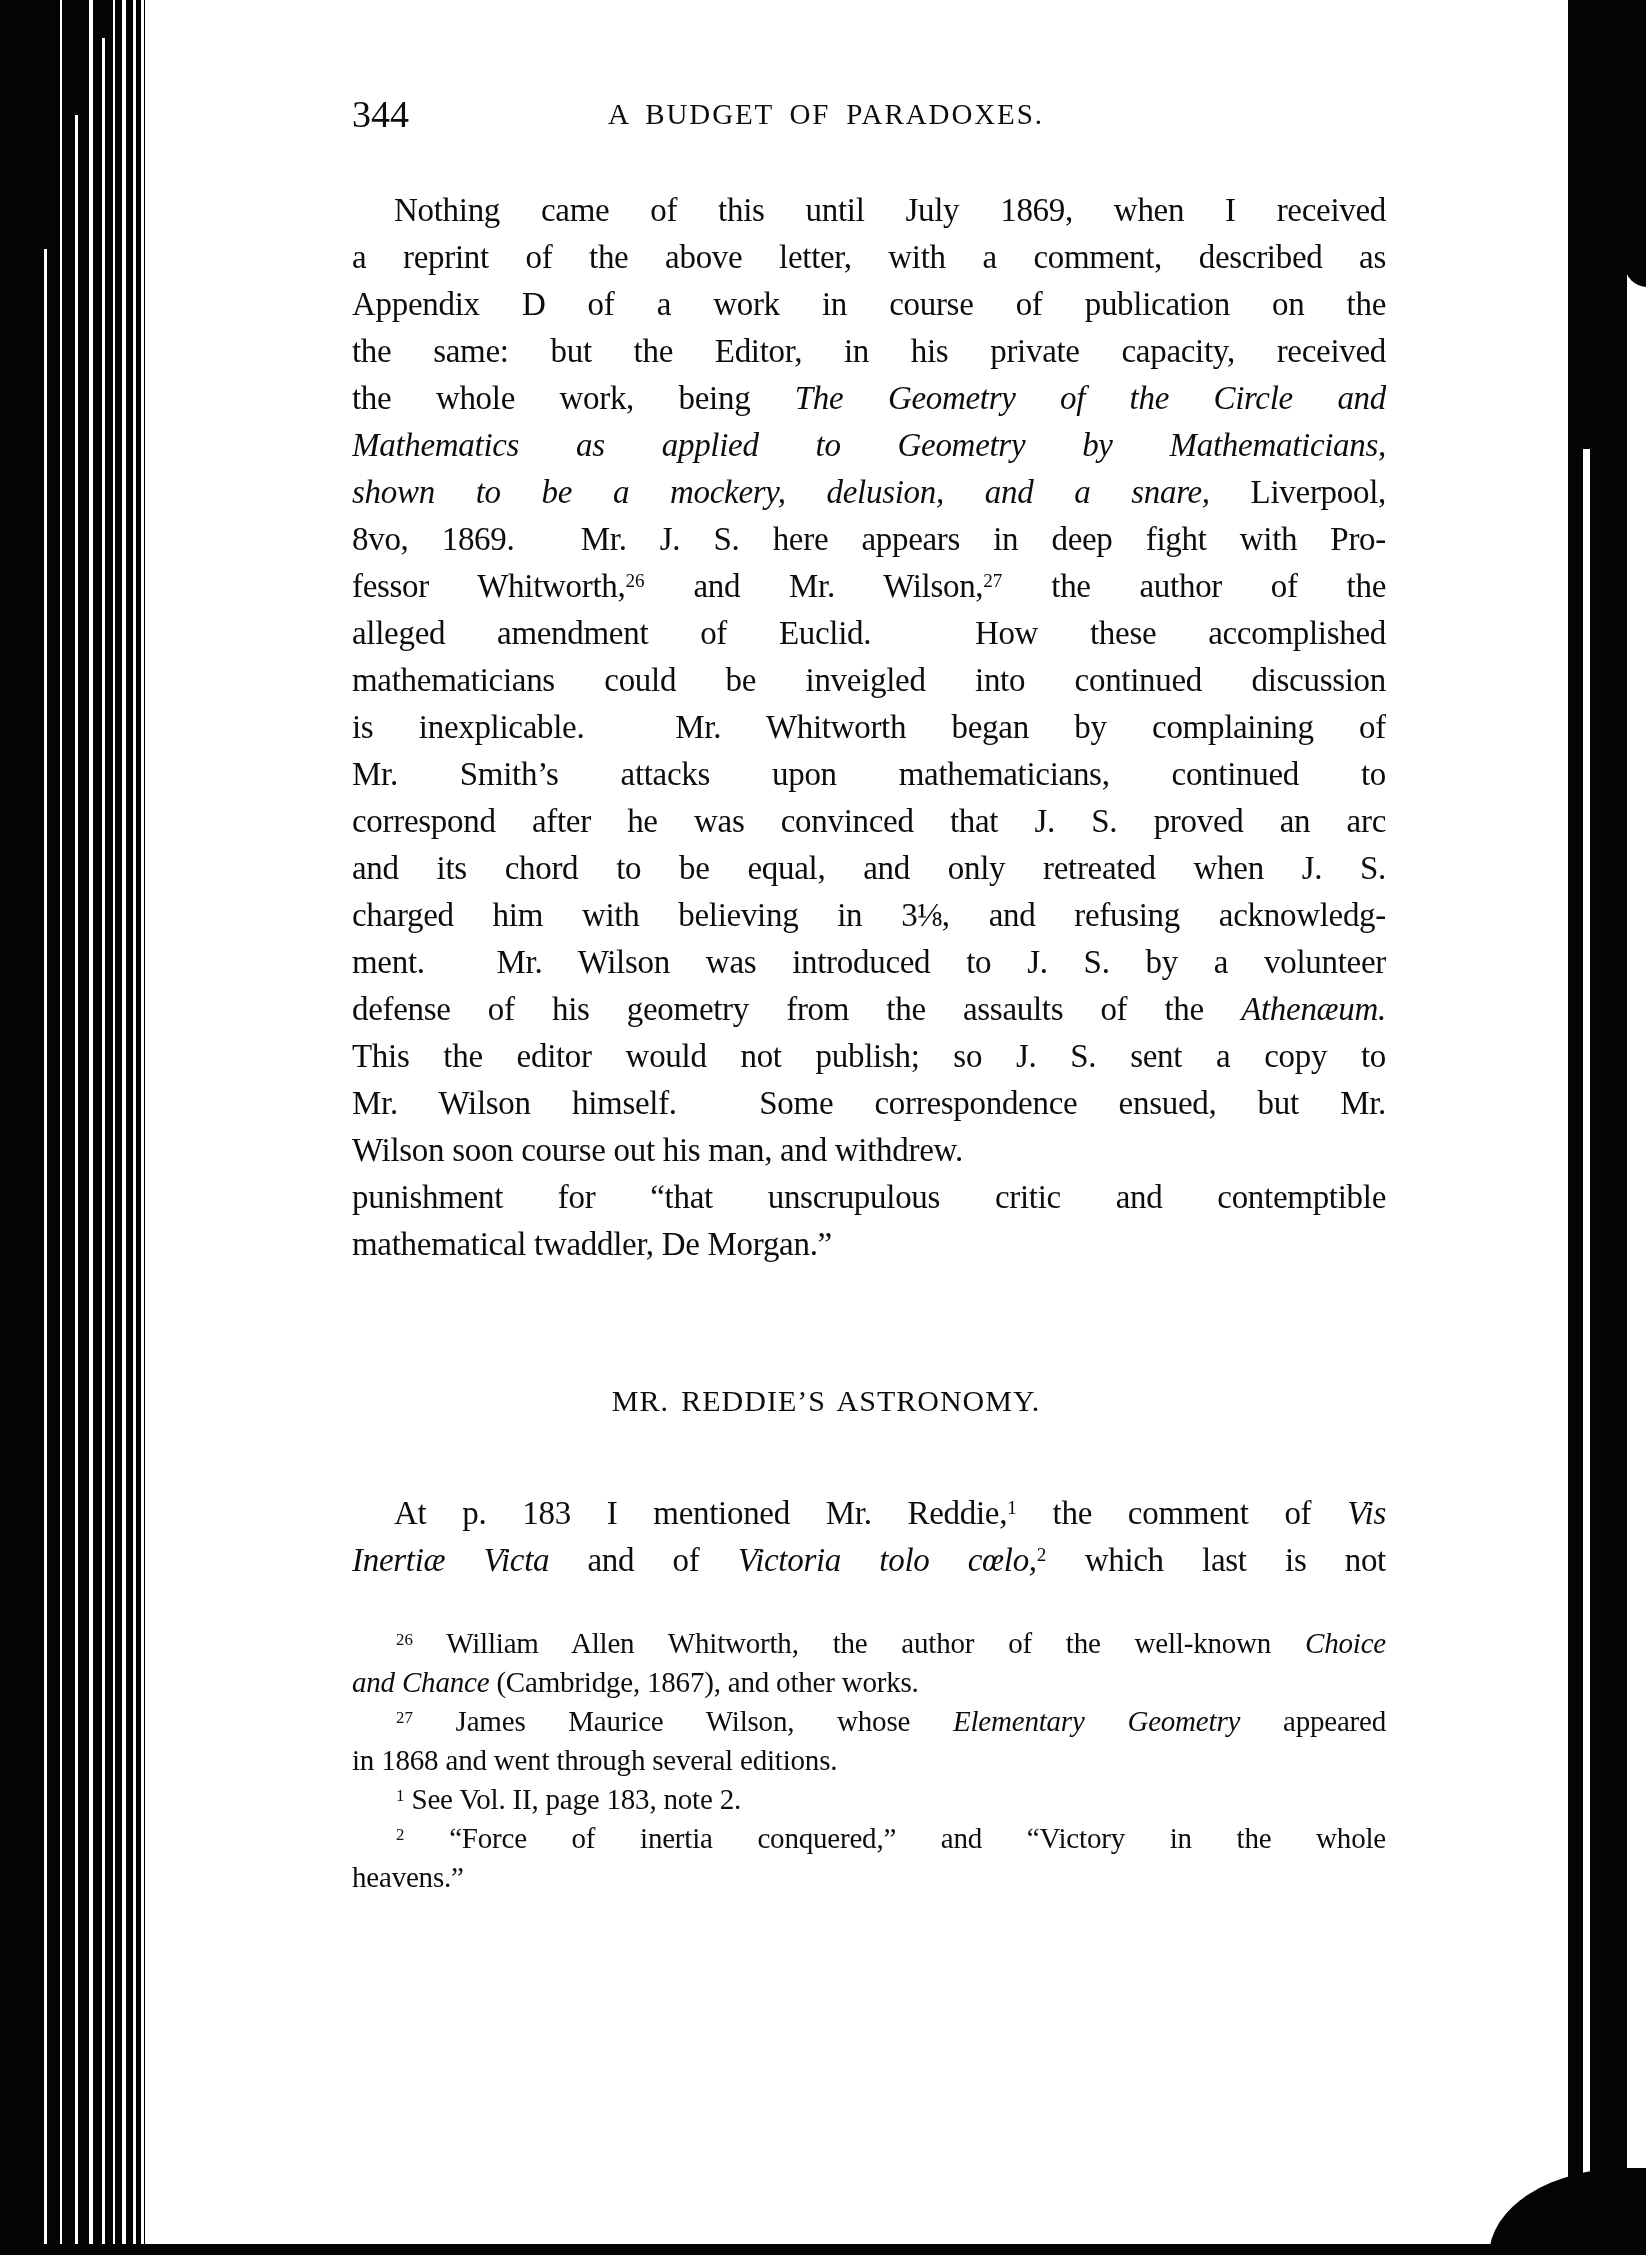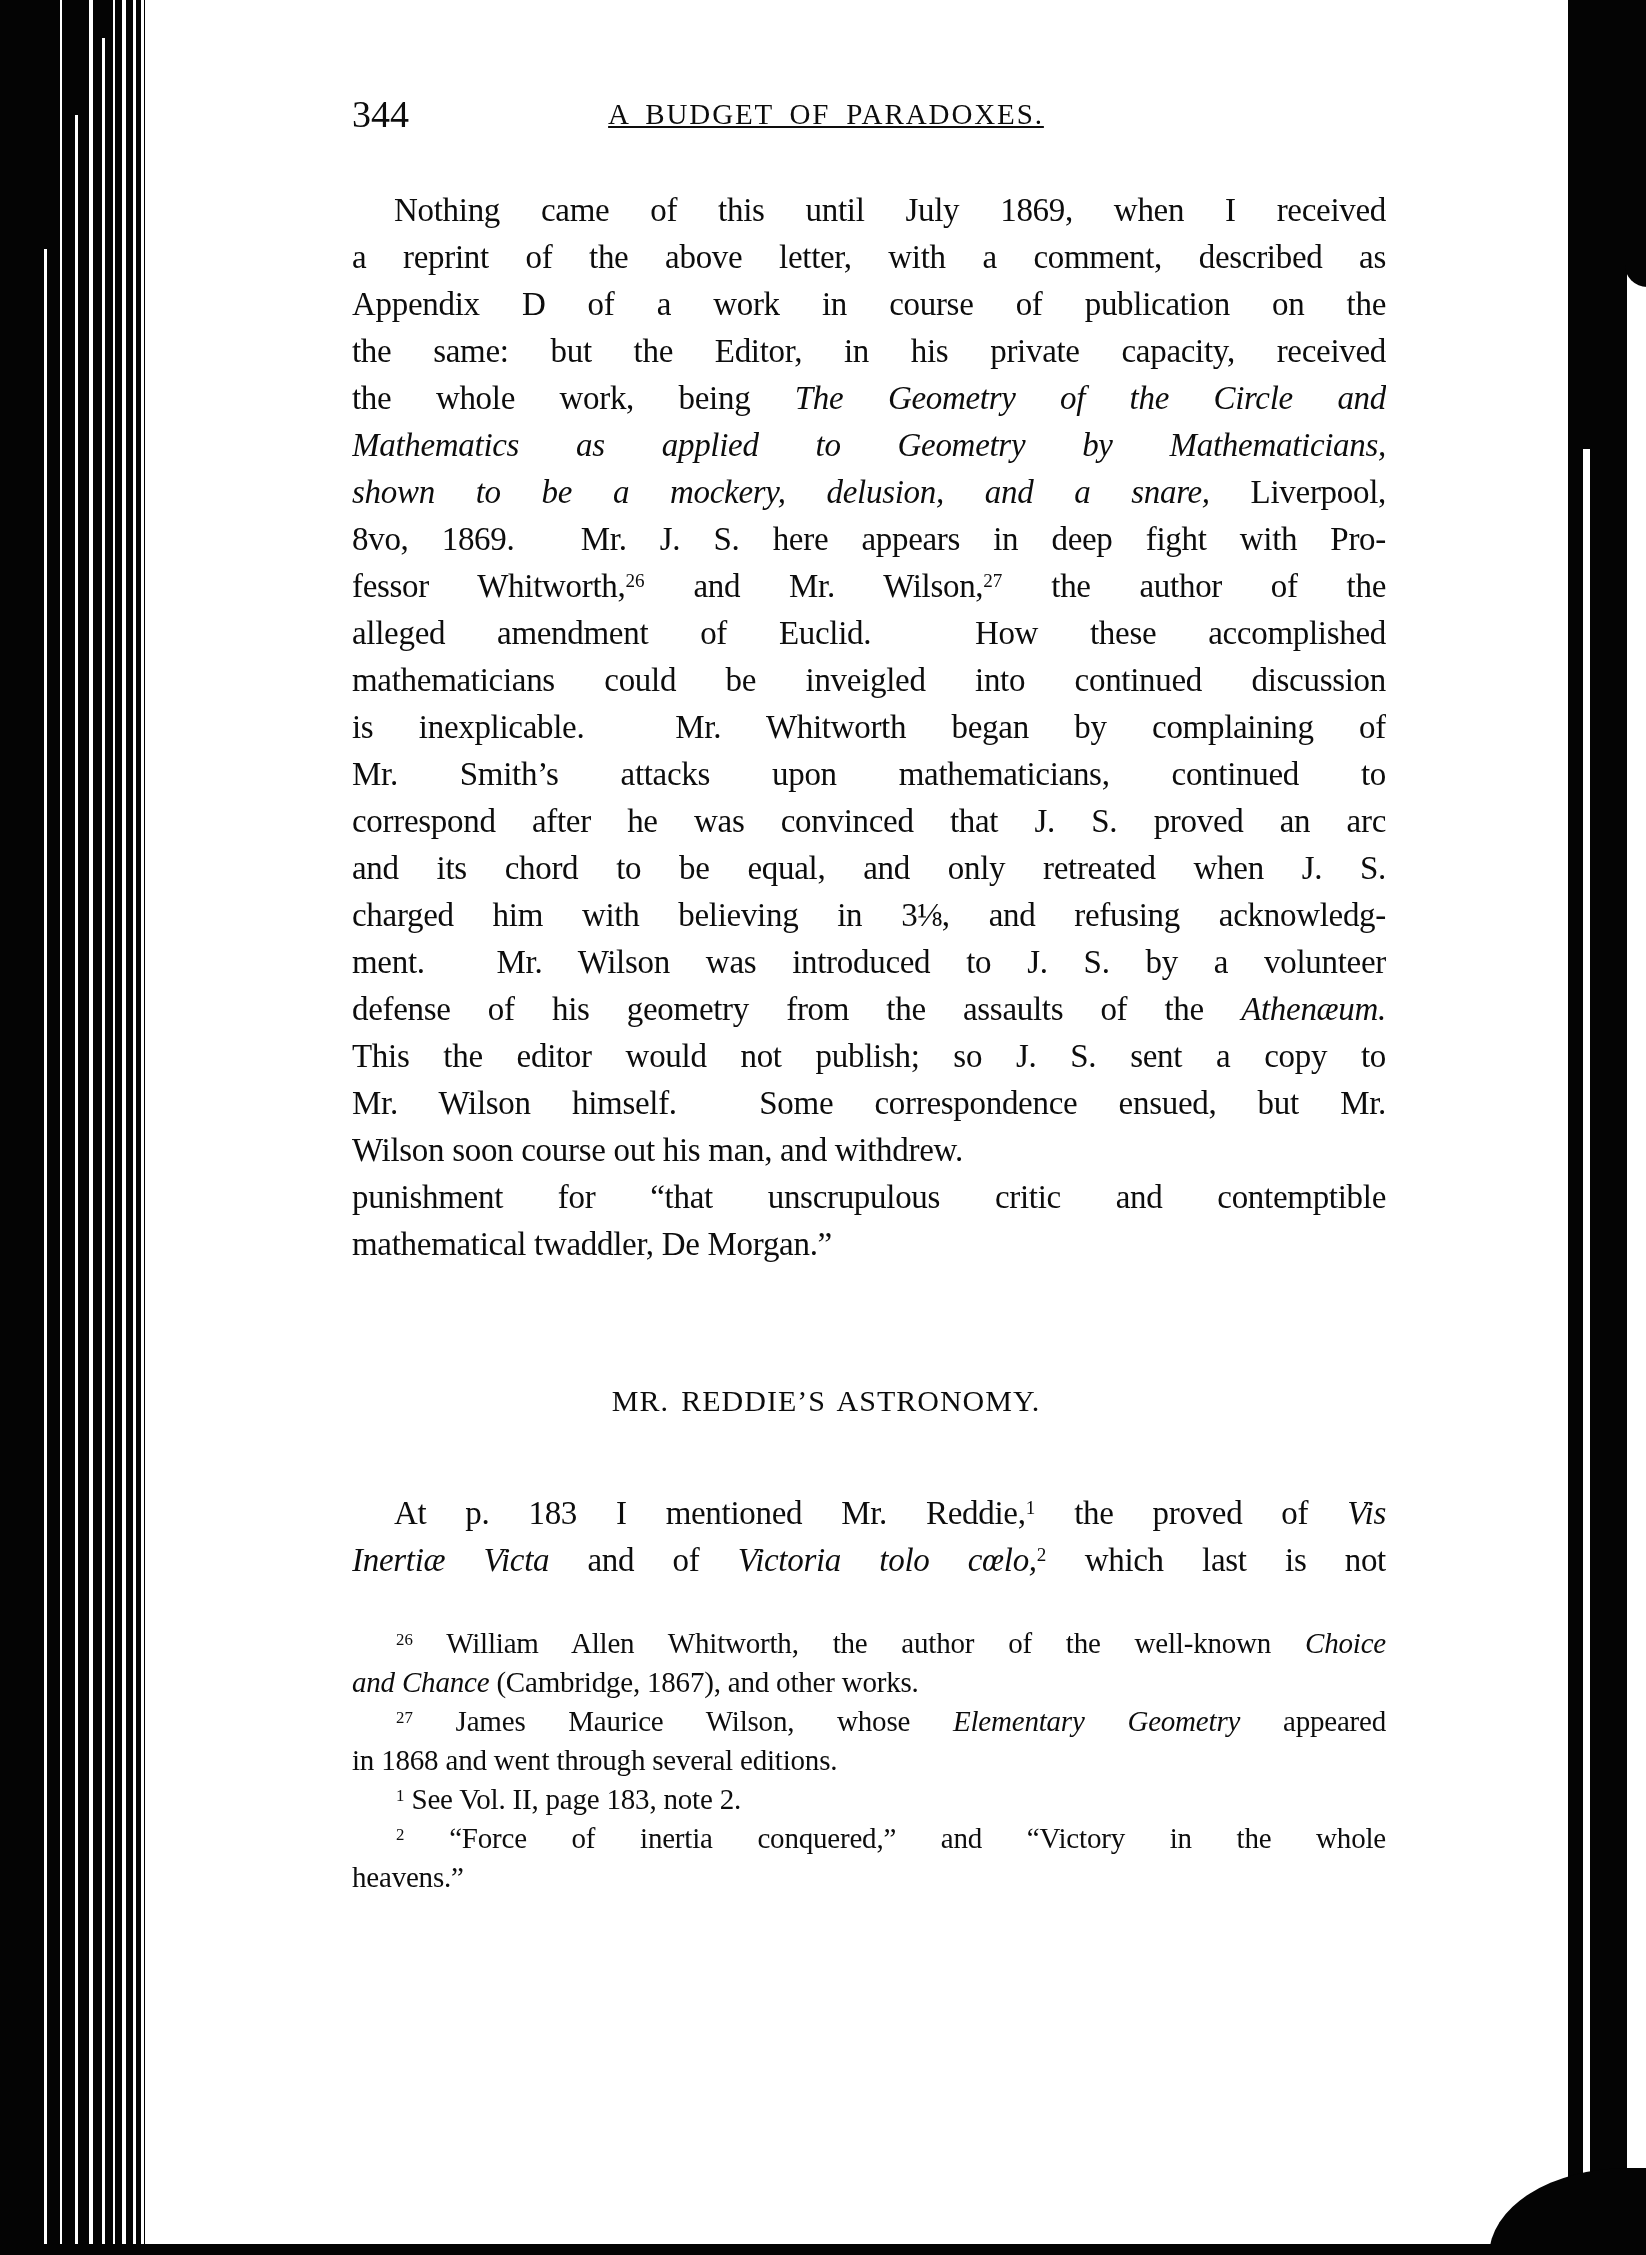--- a/index.html
+++ b/index.html
@@ -30,21 +30,21 @@
   .edge-bottom       { position:absolute; left:0; bottom:0; width:100%; height:12.4px; background:#040404; }
   .corner-br         { position:absolute; right:0; bottom:0; width:158px; height:88px; background:#040404; border-top-left-radius:143px 91px; }
 
   
   .page-block { position:absolute; left:352px; top:92px; width:1034px; }
 
   .pg-header { position:relative; height:44px; margin-bottom:51px; }
   .pg-number { position:absolute; left:0; top:0; font-size:38px; line-height:44px; }
   .running-title {
     display:block; text-align:center; transform:translateX(-43px);
-    font-size:29px; line-height:44px; letter-spacing:1.9px; word-spacing:6.7px;text-decoration:underline;
+    font-size:29px; line-height:44px; letter-spacing:1.9px; word-spacing:6.7px;
   }
 
   .para { }
   .line {
     height:47px; line-height:47px; overflow:hidden;
     font-size:33px; letter-spacing:-0.3px;
     text-align:justify; text-align-last:justify; text-justify:inter-word;
   }
   .line.indent { text-indent:42px; }
   .line.last   { text-align-last:left; }
@@ -118,21 +118,21 @@
       <div class="para">
         <div class="line"><span class="">punishment for “that unscrupulous critic and contemptible</span></div>
         <div class="line last"><span class="">mathematical twaddler, De Morgan.”</span></div>
       </div>
     </section>
 
   <h2 class="section-heading">MR. REDDIE’S ASTRONOMY.</h2>
 
   <section id="post-paras" class="post-paras">
       <div class="para">
-        <div class="line indent"><span class="">At p. 183 I mentioned Mr. Reddie,</span><span class="sup">1</span><span class=""> the proved of </span><span class="it ">Vis</span></div>
+        <div class="line indent"><span class="">At p. 183 I mentioned Mr. Reddie,</span><span class="sup">1</span><span class=""> the comment of </span><span class="it ">Vis</span></div>
         <div class="line"><span class="it ">Inertiæ Victa</span><span class=""> and of </span><span class="it ">Victoria tolo cœlo,</span><span class="sup">2</span><span class=""> which last is not</span></div>
       </div>
     </section>
 
   <div id="footnotes-list" class="footnotes">
       <div class="para fn">
         <div class="line indent"><span class="sup">26</span><span class=""> William Allen Whitworth, the author of the well-known </span><span class="it ">Choice</span></div>
         <div class="line last"><span class="it ">and Chance</span><span class=""> (Cambridge, 1867), and other works.</span></div>
       </div>
       <div class="para fn">

